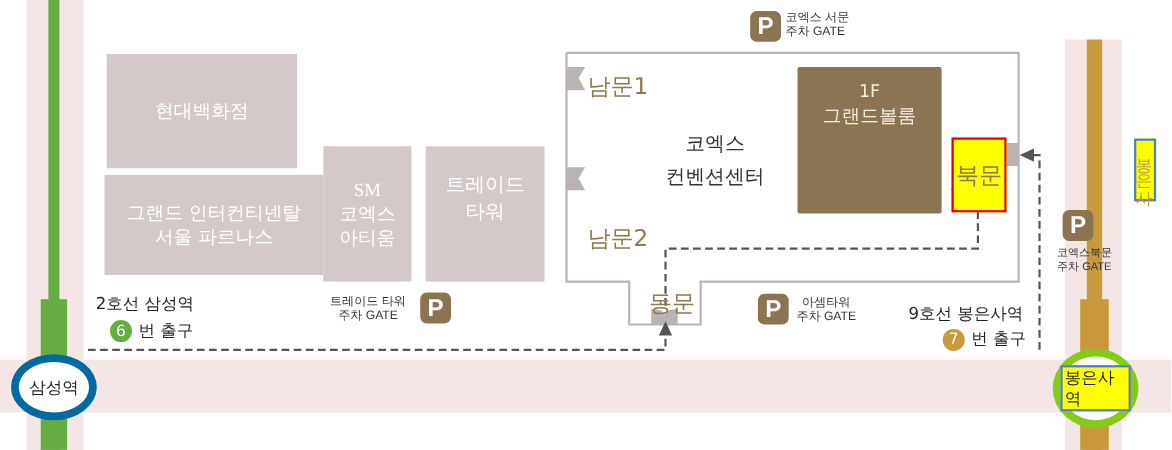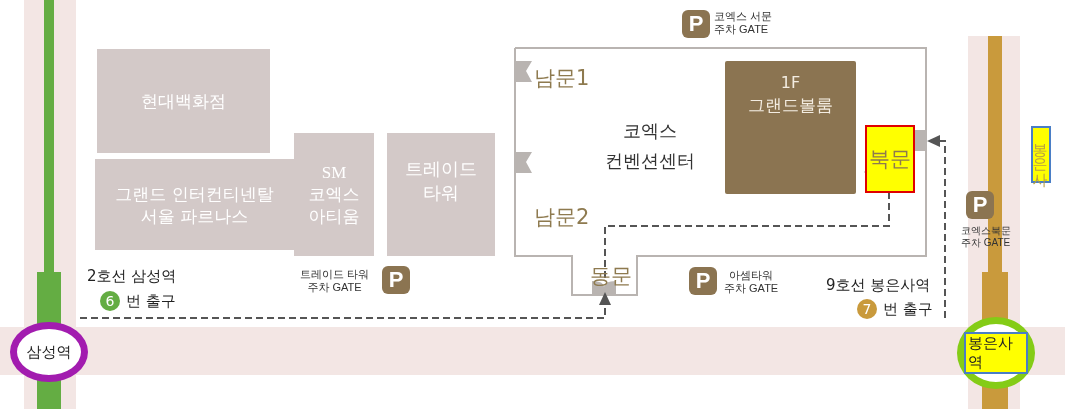--- a/index.html
+++ b/index.html
@@ -102,21 +102,21 @@
 주차 GATE</div>
 
 <div class="p-icon" style="left:689px; top:267px;">P</div>
 <div class="p-label" style="left:724px; top:269px; text-align:center;">아셈타워
 주차 GATE</div>
 
 <div class="p-icon" style="left:966px; top:191px;">P</div>
 <div class="p-label" style="left:961px; top:225px; font-size:10px; line-height:12px;">코엑스북문
 주차 GATE</div>
 
-<div class="station" style="left:10px; top:322px; width:78px; height:60px; border:7px solid #a21caf;">
+<div class="station" style="left:10px; top:322px; width:78px; height:60px; border:7px solid #0369a1;">
   <span>삼성역</span>
 </div>
 <div class="station" style="left:957px; top:317px; width:78px; height:72px; border:7px solid #84cc16;">
   <span style="background:#ffff00; border:2px solid #4a7ec6; padding:0 2px;">봉은사역</span>
 </div>
 
 <div class="exit-title" style="left:87px; top:267px;">2호선 삼성역</div>
 <div class="exit-title" style="left:100px; top:291px;">
   <span class="exit-num" style="background:#64ad43;">6</span><span>번 출구</span>
 </div>

